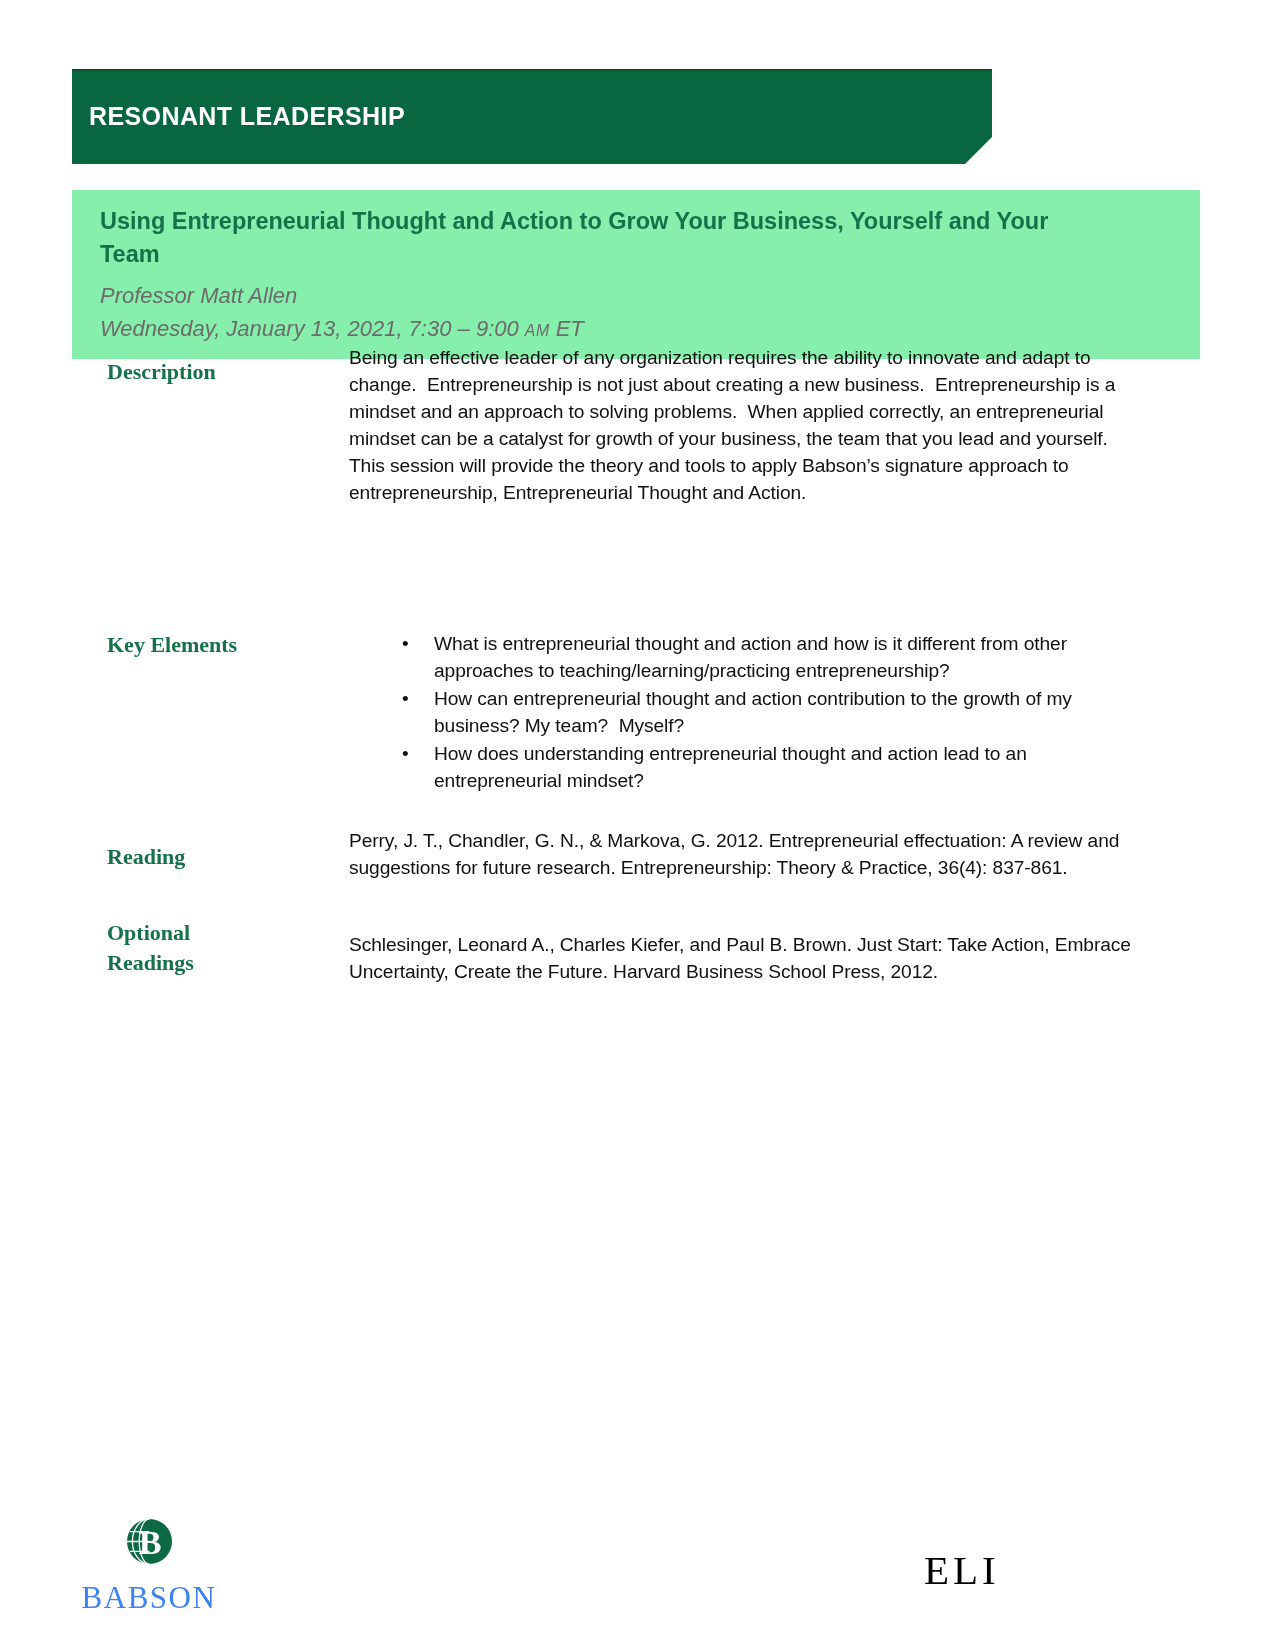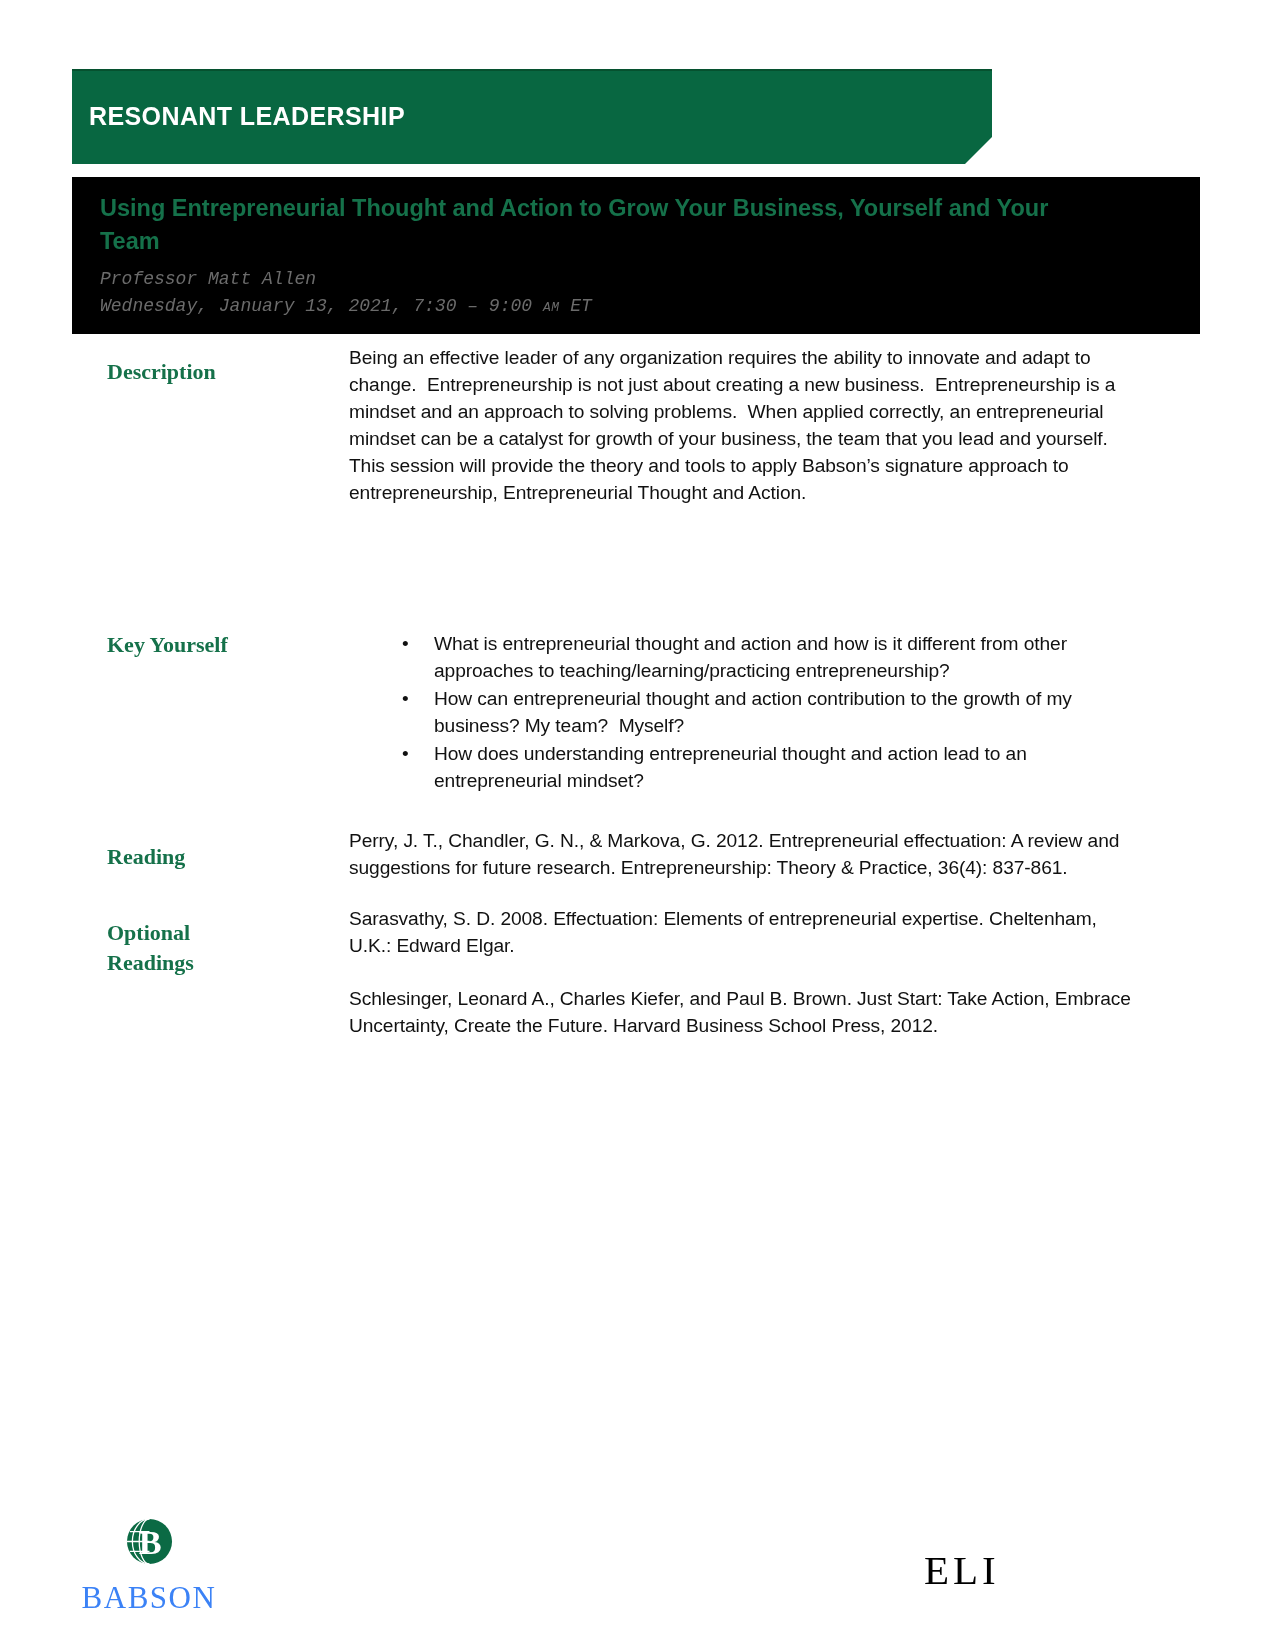--- a/index.html
+++ b/index.html
@@ -19,32 +19,32 @@
     clip-path: polygon(0 0, 100% 0, 100% calc(100% - 27px), calc(100% - 27px) 100%, 0 100%);
     display: flex; align-items: center;
     box-sizing: border-box; padding-left: 17px; margin-top: 16px;
   }
   .banner-title {
     color: #ffffff; font-size: 25px; font-weight: 700; letter-spacing: 0.4px;
   }
 
   
   .session-header {
-    position: absolute; left: 72px; top: 177px;
+    position: absolute; left: 72px; top: 190px;
     width: 1128px; min-height: 133px;
-    background: #000000;
+    background: #86efac;
     box-sizing: border-box; padding: 15px 60px 14px 28px;
   }
   .session-title {
     margin: 0; max-width: 1005px;
     color: #15714a; font-size: 23.5px; font-weight: 700; line-height: 1.42;
   }
   .session-sub {
     margin: 0; font-style: italic; color: #6b6b6b;
-    font-size: 18px; line-height: 1.5; font-family: Liberation Mono, monospace;
+    font-size: 22px; line-height: 1.5;
   }
   .session-sub.first { margin-top: 7px; }
   .meridiem { font-size: 0.72em; letter-spacing: 0.5px; }
 
   
   main { position: absolute; left: 72px; top: 310px; width: 1128px; }
   .row { display: grid; grid-template-columns: 277px 1fr; }
   .label {
     color: #15714a; font-weight: 700; font-size: 22px; line-height: 1.35;
     padding-left: 35px; box-sizing: border-box; font-family: Liberation Serif, serif;
@@ -112,41 +112,40 @@
   <main>
 
     <section class="row s1">
       <div class="label"><span>Description</span></div>
       <div class="content">
         <p>Being an effective leader of any organization requires the ability to innovate and adapt to change.  Entrepreneurship is not just about creating a new business.  Entrepreneurship is a mindset and an approach to solving problems.  When applied correctly, an entrepreneurial mindset can be a catalyst for growth of your business, the team that you lead and yourself.  This session will provide the theory and tools to apply Babson’s signature approach to entrepreneurship, Entrepreneurial Thought and Action.</p>
       </div>
     </section>
 
     <section class="row s2">
-      <div class="label"><span>Key Yourself</span></div>
+      <div class="label"><span>Key Elements</span></div>
       <div class="content">
         <ul class="bullets">
           <li>What is entrepreneurial thought and action and how is it different from other approaches to teaching/learning/practicing entrepreneurship?</li>
           <li>How can entrepreneurial thought and action contribution to the growth of my business? My team?  Myself?</li>
           <li>How does understanding entrepreneurial thought and action lead to an entrepreneurial mindset?</li>
         </ul>
       </div>
     </section>
 
     <section class="row s3">
       <div class="label"><span>Reading</span></div>
       <div class="content">
         <p>Perry, J. T., Chandler, G. N., &amp; Markova, G. 2012. Entrepreneurial effectuation: A review and suggestions for future research. Entrepreneurship: Theory &amp; Practice, 36(4): 837-861.</p>
       </div>
     </section>
 
     <section class="row s4">
       <div class="label"><span>Optional Readings</span></div>
       <div class="content">
-        <p>Sarasvathy, S. D. 2008. Effectuation: Elements of entrepreneurial expertise. Cheltenham, U.K.: Edward Elgar.</p>
         <p class="gap">Schlesinger, Leonard A., Charles Kiefer, and Paul B. Brown. Just Start: Take Action, Embrace Uncertainty, Create the Future. Harvard Business School Press, 2012.</p>
       </div>
     </section>
 
   </main>
 
   <footer>
 
     <div class="babson-logo">
       <svg class="babson-globe" width="47" height="47" viewBox="0 0 48 48" aria-hidden="true">

